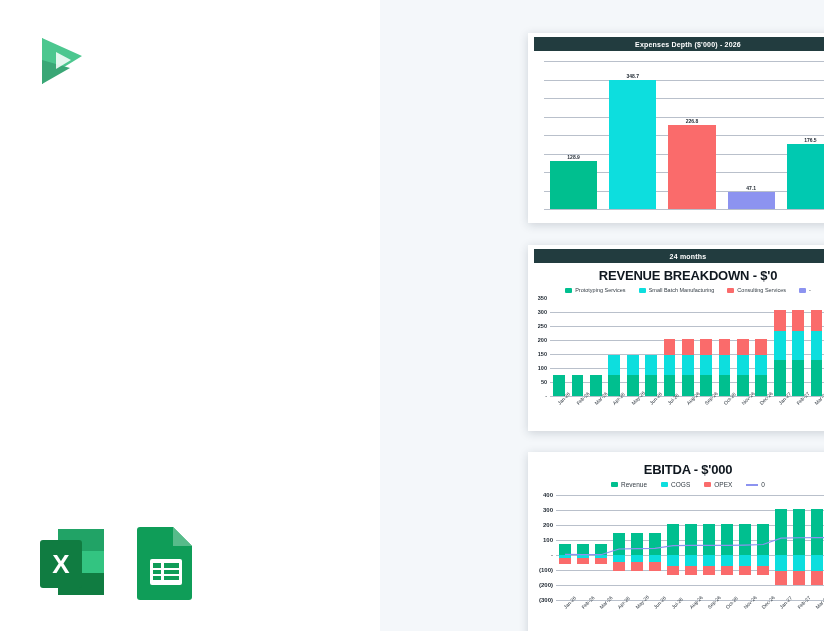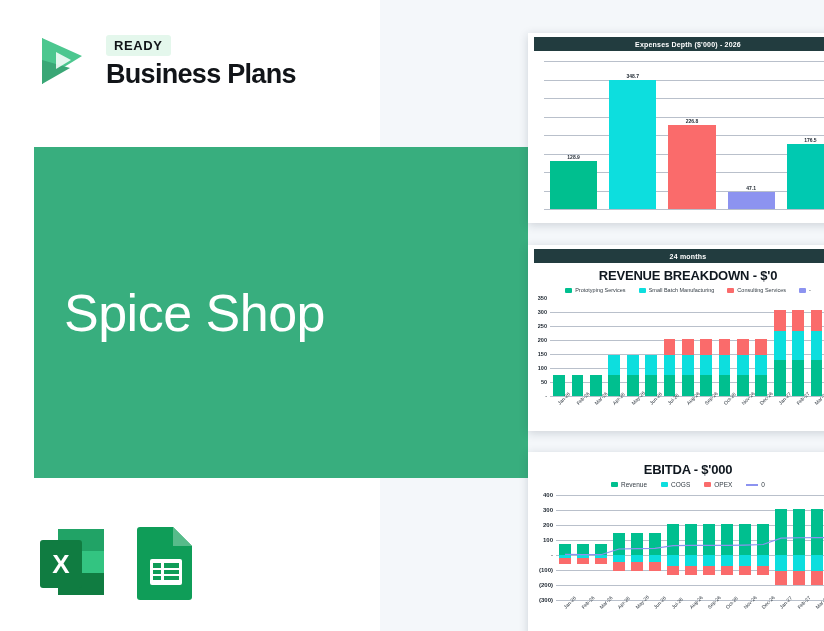--- a/index.html
+++ b/index.html
@@ -114,29 +114,22 @@
 
   <div class="logo-wrap">
     <div class="logo-mark">
       <svg width="62" height="62" viewBox="0 0 62 62">
         <path d="M12 8 L12 54 L26 42 L26 22 Z" fill="#3aa776"></path>
         <path d="M12 8 L52 26 L26 42 L12 54 Z" fill="#4cc78f"></path>
         <path d="M12 30 L12 54 L40 38 Z" fill="#3aa776"></path>
         <path d="M26 22 L41 30 L26 39 Z" fill="#ffffff" opacity="0.85"></path>
       </svg>
     </div>
-    <div class="logo-text">
-      <div class="ready-badge">READY</div>
-      <div class="brand-name">Business Plans</div>
-    </div>
-  </div>
-
-  <div class="hero">
-    <div class="hero-title">Spice Shop</div>
-  </div>
+  </div>
+
 
   <div class="footer-row">
     <div>
       <svg width="82" height="82" viewBox="0 0 82 82">
         <rect x="26" y="8" width="46" height="22" fill="#21a366"></rect>
         <rect x="26" y="30" width="46" height="22" fill="#33c481"></rect>
         <rect x="26" y="52" width="46" height="22" fill="#107c41"></rect>
         <rect x="26" y="30" width="23" height="22" fill="#107c41" opacity=".45"></rect>
         <rect x="8" y="19" width="42" height="48" rx="3" fill="#107c41"></rect>
         <text x="29" y="52" font-family="Liberation Sans, sans-serif" font-size="26" font-weight="700" fill="#ffffff" text-anchor="middle">X</text>

